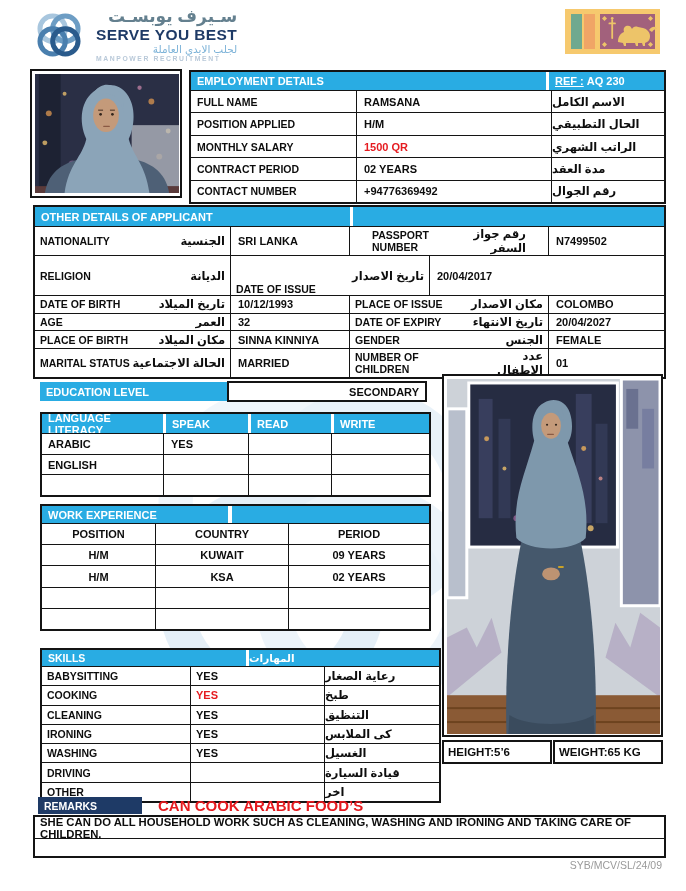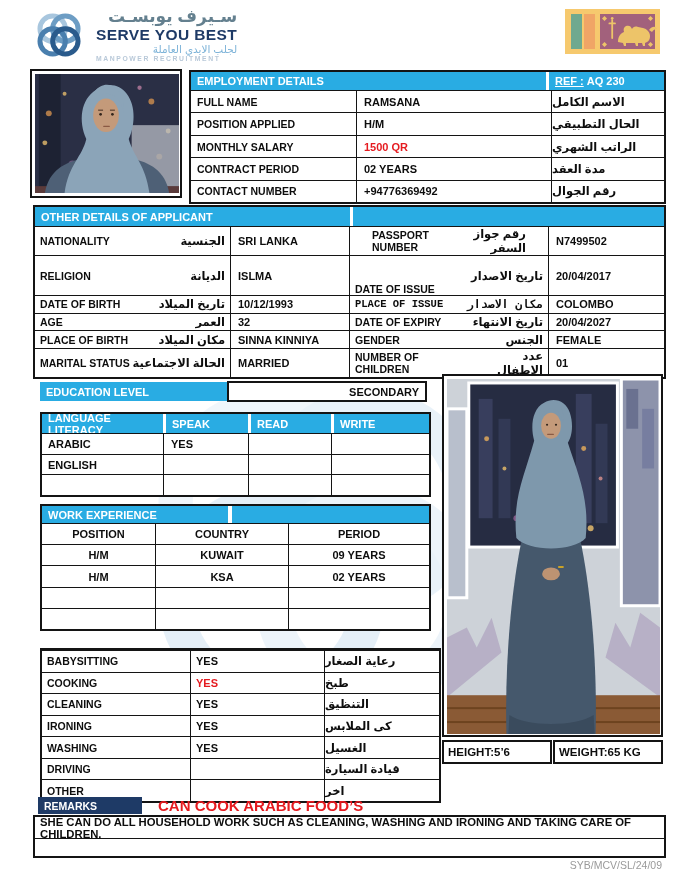--- a/index.html
+++ b/index.html
@@ -162,34 +162,33 @@
           <span class="lbl" style="padding:0;">PASSPORT NUMBER</span>
           <span class="ar" style="padding:0;" dir="rtl">رقم جواز السفر</span>
         </div>
       <div class="cell val bl" style="flex:1;">N7499502</div>
     </div>
     <div class="row">
       <div class="cell" style="width:195px;justify-content:space-between;padding:0 5px;">
           <span class="lbl" style="padding:0;">RELIGION</span>
           <span class="ar" style="padding:0;" dir="rtl">الديانة</span>
         </div>
-      <div class="cell val bl" style="width:119px;">ISLMA</div>
       <div class="cell bl" style="width:199px;justify-content:space-between;padding:0 5px;">
           <span class="lbl" style="padding:0;margin-top:27px;">DATE OF ISSUE</span>
           <span class="ar" style="padding:0;" dir="rtl">تاريخ الاصدار</span>
         </div>
       <div class="cell val bl" style="flex:1;">20/04/2017</div>
     </div>
     <div class="row">
       <div class="cell" style="width:195px;justify-content:space-between;padding:0 5px;">
           <span class="lbl" style="padding:0;">DATE OF BIRTH</span>
           <span class="ar" style="padding:0;" dir="rtl">تاريخ الميلاد</span>
         </div>
       <div class="cell val bl" style="width:119px;">10/12/1993</div>
-      <div class="cell bl" style="width:199px;justify-content:space-between;padding:0 5px;font-family:Liberation Mono, monospace;">
+      <div class="cell bl" style="width:199px;justify-content:space-between;padding:0 5px;">
           <span class="lbl" style="padding:0;">PLACE OF ISSUE</span>
           <span class="ar" style="padding:0;" dir="rtl">مكان الاصدار</span>
         </div>
       <div class="cell val bl" style="flex:1;">COLOMBO</div>
     </div>
     <div class="row">
       <div class="cell" style="width:195px;justify-content:space-between;padding:0 5px;">
           <span class="lbl" style="padding:0;">AGE</span>
           <span class="ar" style="padding:0;" dir="rtl">العمر</span>
         </div>
@@ -327,20 +326,25 @@
       <rect x="101" y="55" width="7" height="1.2" rx="0.6" fill="#8a5a44"></rect>
       <ellipse cx="105" cy="196" rx="9" ry="6.5" fill="#bd9372"></ellipse>
       <rect x="112" y="188" width="6" height="2" rx="1" fill="#c9a227"></rect>
     </svg>
   </div>
 
   <div class="abs b2" style="left:442px;top:740px;width:110px;height:24px;box-sizing:border-box;display:flex;align-items:center;padding-left:4px;font-weight:bold;font-size:11.5px;">HEIGHT:5’6</div>
   <div class="abs b2" style="left:553px;top:740px;width:110px;height:24px;box-sizing:border-box;display:flex;align-items:center;padding-left:4px;font-weight:bold;font-size:11.5px;">WEIGHT:65 KG</div>
 
   <div class="abs b2 tbl" style="left:40px;top:648px;width:397px;height:151px;">
+    <div class="hdr" style="height:16px;font-size:10.5px;">
+      <div class="cyan title-left" style="width:204px;">SKILLS</div>
+      <div class="gapw"></div>
+      <div class="cyan" style="flex:1;height:100%;display:flex;align-items:center;justify-content:flex-end;padding-right:6px;box-sizing:border-box;" dir="rtl">المهارات</div>
+    </div>
     <div class="row">
       <div class="cell lbl" style="width:148px;padding-left:5px;">BABYSITTING</div>
       <div class="cell val bl" style="width:134px;padding-left:5px;">YES</div>
       <div class="cell ar bl" dir="rtl" style="flex:1;">رعاية الصغار</div>
     </div>
     <div class="row">
       <div class="cell lbl" style="width:148px;padding-left:5px;">COOKING</div>
       <div class="cell val bl red" style="width:134px;padding-left:5px;">YES</div>
       <div class="cell ar bl" dir="rtl" style="flex:1;">طبخ</div>
     </div>

